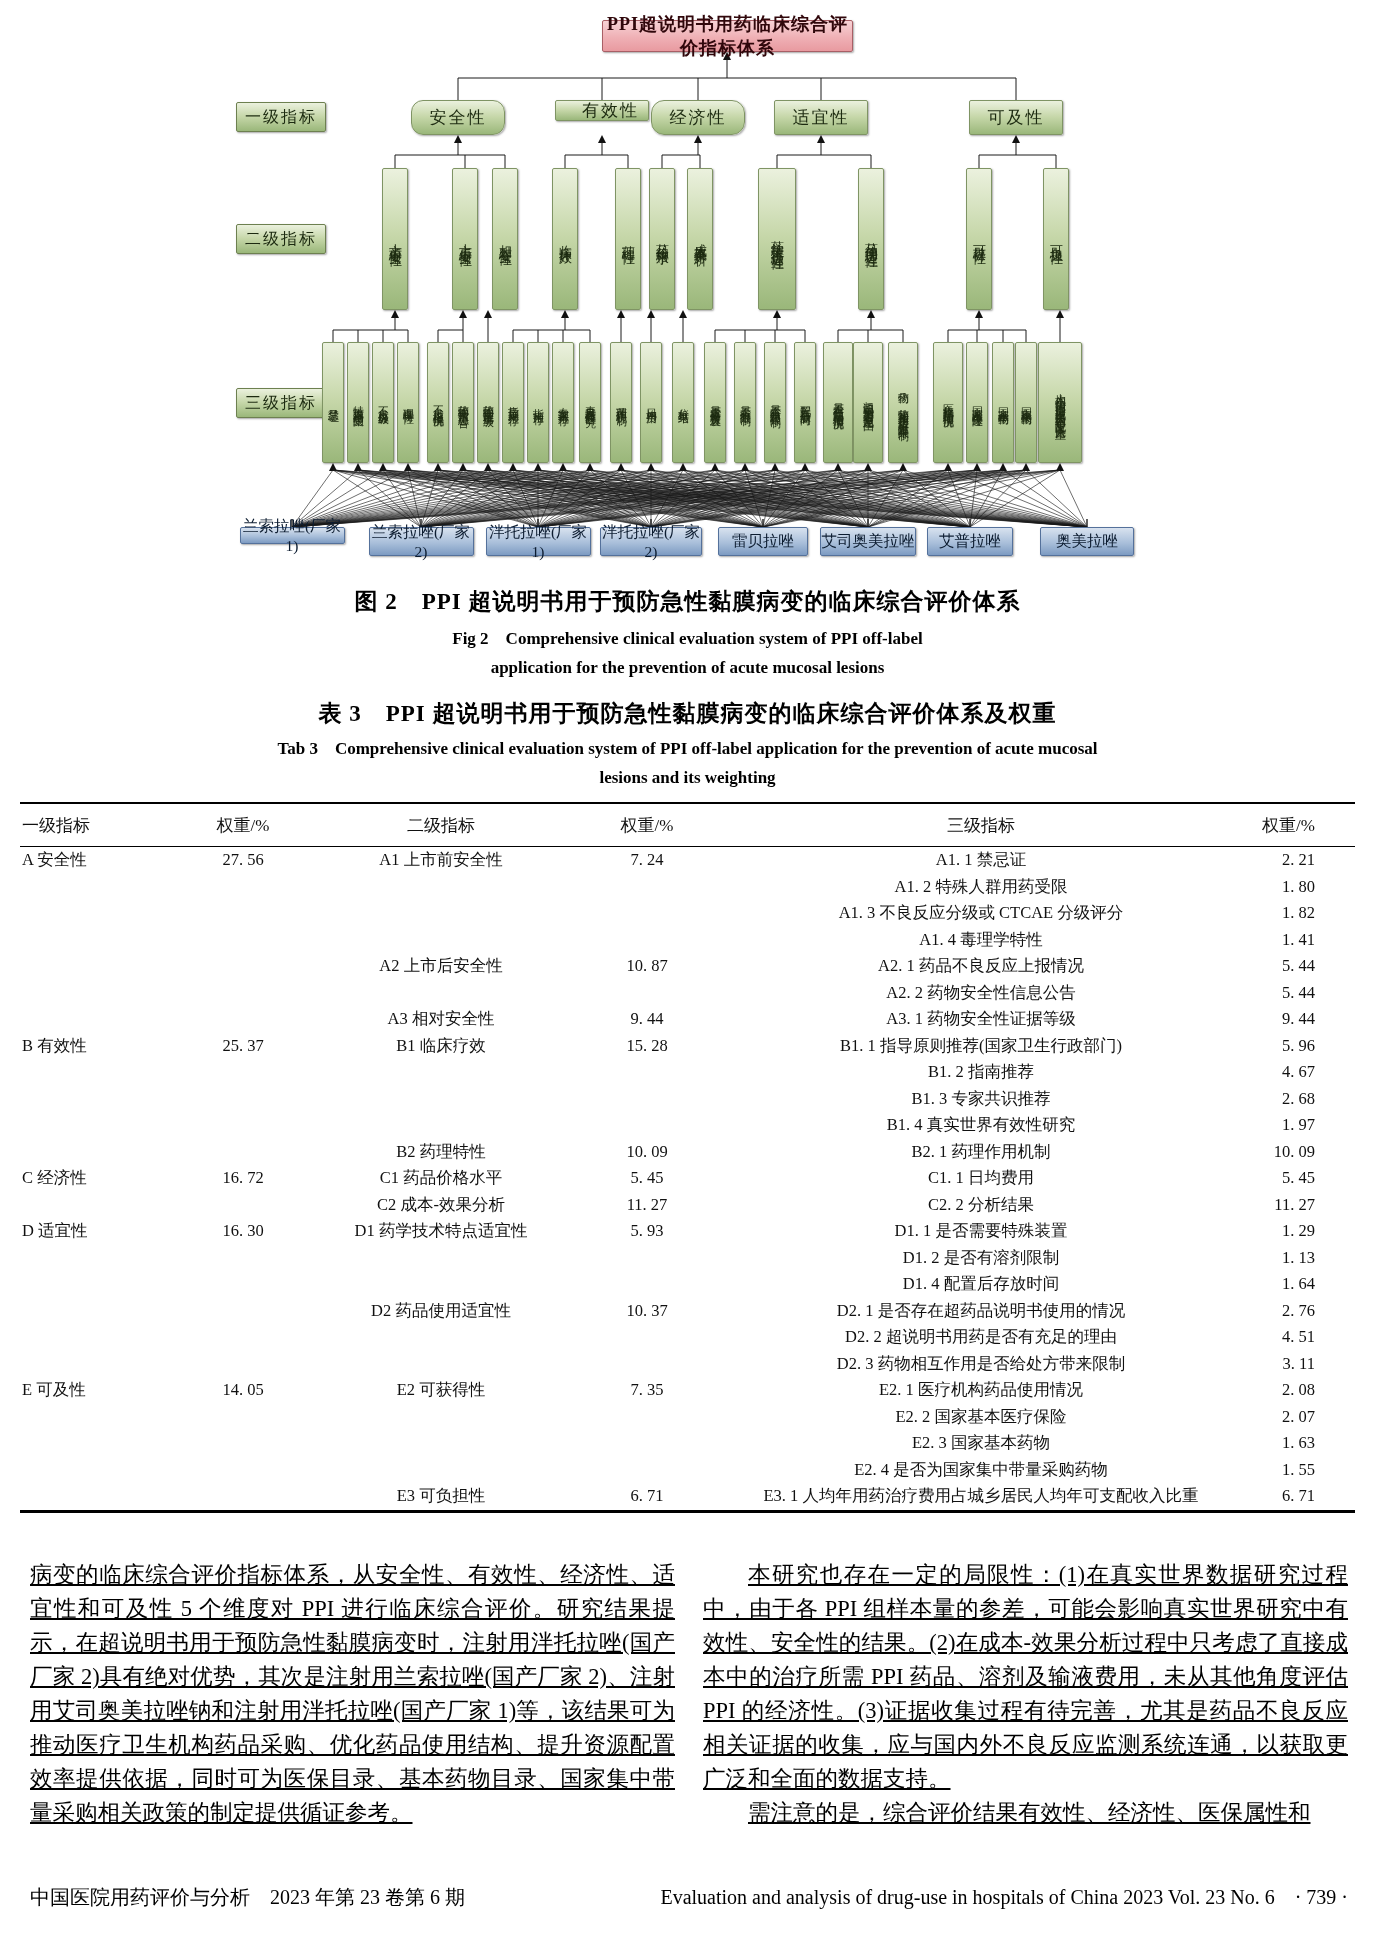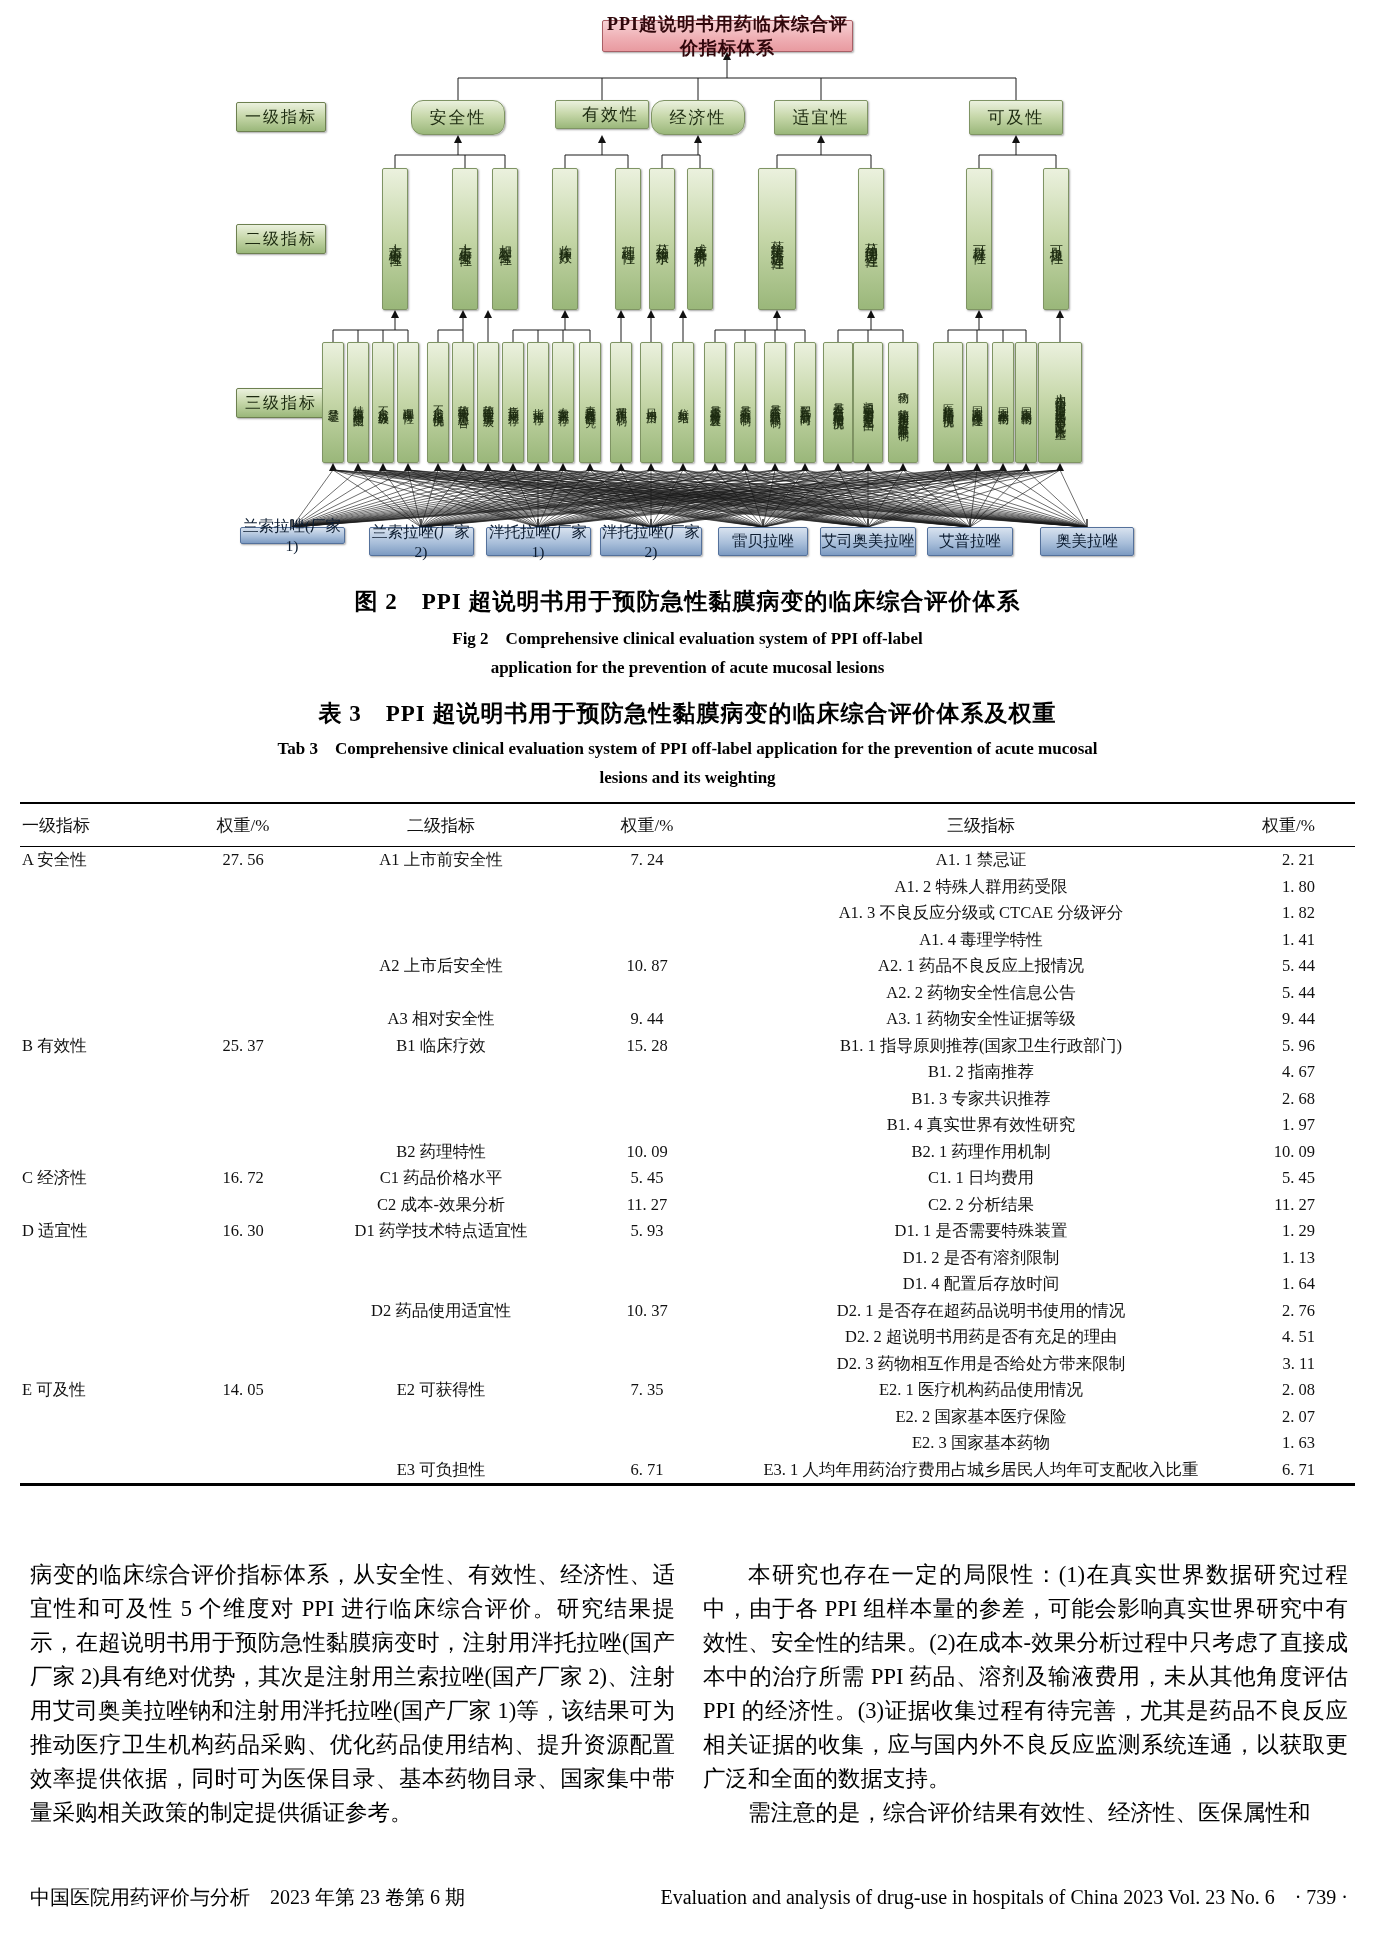--- a/index.html
+++ b/index.html
@@ -34,21 +34,21 @@
   .tblwrap{margin:14px 20px 0 20px;border-top:2px solid #000;border-bottom:3px solid #000;}
   .trow{display:grid;grid-template-columns:175px 96px 300px 112px 1fr 96px;align-items:center;
     height:26.5px;font-size:16.5px;}
   .trow.head{height:42px;border-bottom:1px solid #000;font-size:17px;}
   .tc{white-space:nowrap;overflow:visible;}
   .tc.c0{text-align:left;padding-left:2px;}
   .tc.c1,.tc.c2,.tc.c3,.tc.c4{text-align:center;}
   .tc.c5{text-align:right;padding-right:40px;}
   
   .cols{position:absolute;top:1558px;left:30px;width:1318px;display:flex;gap:28px;}
-  .col{width:645px;font-size:22.5px;line-height:34px;text-align:justify;text-justify:inter-ideograph;color:#000;}
+  .col{width:645px;font-size:22.5px;line-height:34px;text-align:justify;text-justify:inter-ideograph;color:#000;text-decoration:underline;}
   .col p{margin:0;}
   .col p.ind{text-indent:2em;}
   
   .footer{position:absolute;top:1884px;left:30px;width:1318px;display:flex;justify-content:space-between;
     font-size:20px;color:#000;}
 </style>
 </head>
 <body>
 
 <div class="diagram">
@@ -385,21 +385,21 @@
       <line x1="538" y1="519" x2="538" y2="527" stroke="#1a1a1a" stroke-width="1.4"></line>
       <line x1="651" y1="519" x2="651" y2="527" stroke="#1a1a1a" stroke-width="1.4"></line>
       <line x1="763" y1="519" x2="763" y2="527" stroke="#1a1a1a" stroke-width="1.4"></line>
       <line x1="868" y1="519" x2="868" y2="527" stroke="#1a1a1a" stroke-width="1.4"></line>
       <line x1="970" y1="519" x2="970" y2="527" stroke="#1a1a1a" stroke-width="1.4"></line>
       <line x1="1087" y1="519" x2="1087" y2="527" stroke="#1a1a1a" stroke-width="1.4"></line>
     </svg>
   <div id="dnodes">
       <div class="dbox pink root" style="left: 602px; top: 20px; width: 251px; height: 32px;">PPI超说明书用药临床综合评价指标体系</div>
       <div class="dbox h1" style="left: 411px; top: 100px; width: 94px; height: 35px; border-radius: 12px;">安全性</div>
-      <div class="dbox h1" style="left: 555px; top: 100px; width: 94px; height: 29px; padding-left: 17px;">有效性</div>
+      <div class="dbox h1" style="left: 555px; top: 100px; width: 94px; height: 21px; padding-left: 17px;">有效性</div>
       <div class="dbox h1" style="left: 651px; top: 100px; width: 94px; height: 35px; border-radius: 13px;">经济性</div>
       <div class="dbox h1" style="left: 774px; top: 100px; width: 94px; height: 35px;">适宜性</div>
       <div class="dbox h1" style="left: 969px; top: 100px; width: 94px; height: 35px;">可及性</div>
       <div class="dbox side" style="left: 236px; top: 102px; width: 90px; height: 30px;">一级指标</div>
       <div class="dbox side" style="left: 236px; top: 224px; width: 90px; height: 30px;">二级指标</div>
       <div class="dbox side" style="left: 236px; top: 388px; width: 90px; height: 30px;">三级指标</div>
       <div class="dbox v2 vtxt" style="left: 382px; top: 168px; width: 26px; height: 142px;">上市前安全性</div>
       <div class="dbox v2 vtxt" style="left: 452px; top: 168px; width: 26px; height: 142px;">上市后安全性</div>
       <div class="dbox v2 vtxt" style="left: 492px; top: 168px; width: 26px; height: 142px;">相对安全性</div>
       <div class="dbox v2 vtxt" style="left: 552px; top: 168px; width: 26px; height: 142px;">临床疗效</div>
@@ -645,20 +645,28 @@
         <div class="tc c0"></div>
         <div class="tc c1"></div>
         <div class="tc c2"></div>
         <div class="tc c3"></div>
         <div class="tc c4">E2. 3 国家基本药物</div>
         <div class="tc c5">1. 63</div>
       </div>
       <div class="trow">
         <div class="tc c0"></div>
         <div class="tc c1"></div>
+        <div class="tc c2"></div>
+        <div class="tc c3"></div>
+        <div class="tc c4">E2. 4 是否为国家集中带量采购药物</div>
+        <div class="tc c5">1. 55</div>
+      </div>
+      <div class="trow">
+        <div class="tc c0"></div>
+        <div class="tc c1"></div>
         <div class="tc c2">E3 可负担性</div>
         <div class="tc c3">6. 71</div>
         <div class="tc c4">E3. 1 人均年用药治疗费用占城乡居民人均年可支配收入比重</div>
         <div class="tc c5">6. 71</div>
       </div>
     </div>
 </div>
 
 <div class="cols">
   <div class="col">

